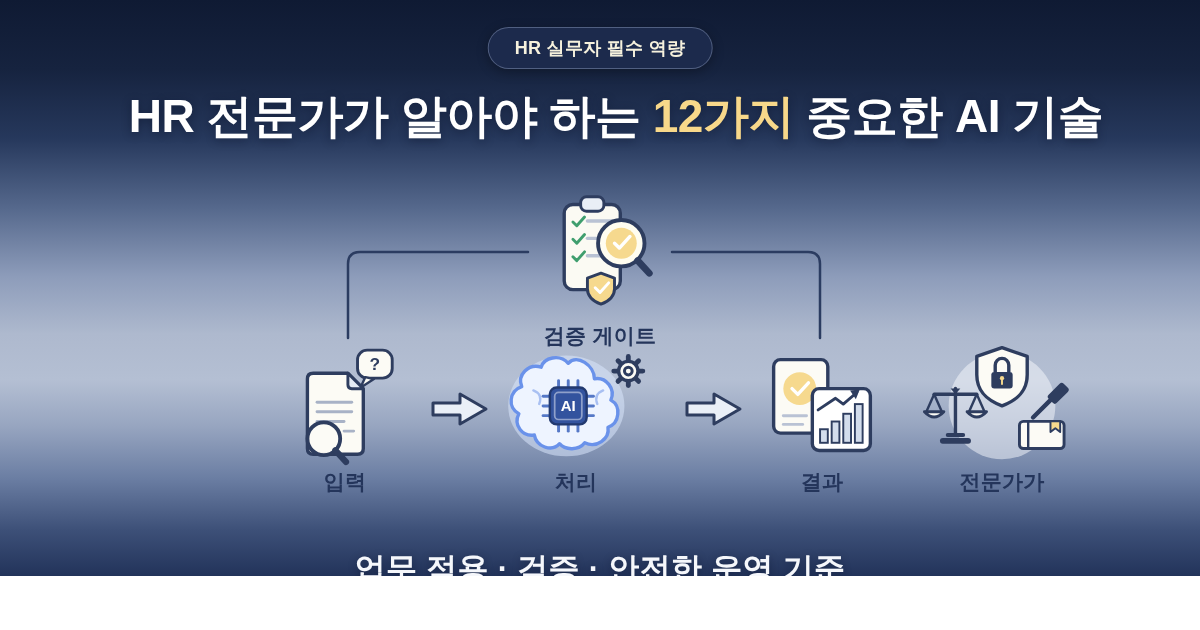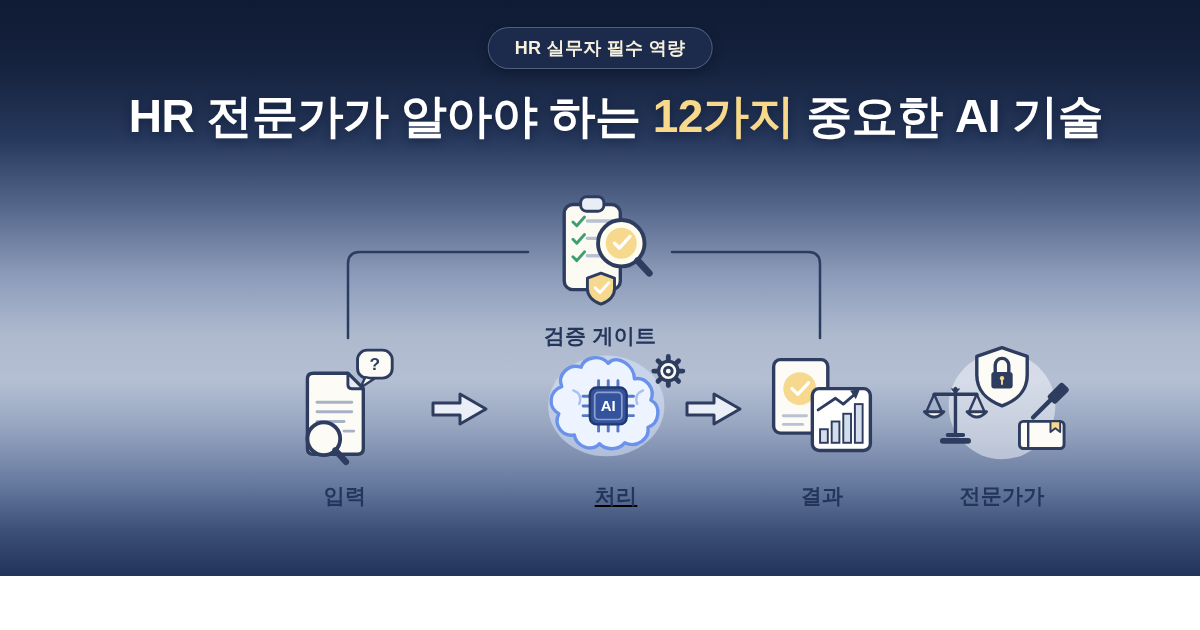--- a/index.html
+++ b/index.html
@@ -26,21 +26,21 @@
     position:absolute; top:86px; left:0; width:100%; text-align:center;
     font-size:46px; font-weight:800; color:#ffffff; letter-spacing:-.5px;
     text-shadow:0 2px 10px rgba(8,16,38,.45); white-space:nowrap;padding-left:32px;
   }
   .title .hl { color:#f8d88a; }
 
   .connector { position:absolute; inset:0; pointer-events:none; }
 
   .node { position:absolute; display:flex; flex-direction:column; align-items:center; }
   .node-label {
-    margin-top:16px; font-size:21px; font-weight:800; color:#24355b;
+    margin-top:2px; font-size:21px; font-weight:800; color:#24355b;
     letter-spacing:.3px; white-space:nowrap; text-align:center;
   }
   .gate-label { margin-top:14px; }
 
   .arrow { position:absolute; }
 
   .footer {
     position:absolute; top:548px; left:0; width:100%; text-align:center;
     font-size:31px; font-weight:800; color:#f5f7fb; letter-spacing:.3px;
     text-shadow:0 2px 8px rgba(8,16,38,.4); white-space:nowrap;
@@ -98,21 +98,21 @@
       <circle cx="33" cy="94" r="17" fill="rgba(252,251,245,0.92)" stroke="#2e3d5f" stroke-width="4"></circle>
       <line x1="45" y1="106" x2="56" y2="118" stroke="#2e3d5f" stroke-width="6.5" stroke-linecap="round"></line>
     </svg>
     <div class="node-label">입력</div>
   </div>
 
   <svg class="arrow" style="left:430px; top:389px;" width="60" height="40" viewBox="0 0 60 40">
     <path d="M3 14 H30 V5 L56 20 L30 35 V26 H3 Z" fill="#eaeff7" stroke="#2e3d5f" stroke-width="3" stroke-linejoin="round"></path>
   </svg>
 
-  <div class="node" style="left:534px; top:342px; width:164px;text-decoration:underline;">
+  <div class="node" style="left:494px; top:342px; width:164px;">
     <svg width="152" height="124" viewBox="0 0 156 128">
       <ellipse cx="68" cy="66" rx="60" ry="52" fill="#d9e6fb" opacity="0.55"></ellipse>
       <path d="M70 22 C61 12 45 16 42 26 C29 22 17 34 22 46 C9 50 7 68 19 74 C13 86 23 98 35 96 C37 108 53 114 61 105 C67 112 81 112 87 104 C99 110 113 100 111 88 C123 84 125 66 114 60 C119 48 109 36 97 38 C97 24 79 12 70 22 Z" fill="#eef4ff" stroke="#6a92ea" stroke-width="3.5" stroke-linejoin="round"></path>
       <path d="M34 50 q10 4 6 14" fill="none" stroke="#a9c0f2" stroke-width="2.5" stroke-linecap="round"></path>
       <path d="M106 50 q-10 4 -6 14" fill="none" stroke="#a9c0f2" stroke-width="2.5" stroke-linecap="round"></path>
       <line x1="60" y1="40" x2="60" y2="47" stroke="#5578c7" stroke-width="3" stroke-linecap="round"></line>
       <line x1="70" y1="40" x2="70" y2="47" stroke="#5578c7" stroke-width="3" stroke-linecap="round"></line>
       <line x1="80" y1="40" x2="80" y2="47" stroke="#5578c7" stroke-width="3" stroke-linecap="round"></line>
       <line x1="60" y1="85" x2="60" y2="92" stroke="#5578c7" stroke-width="3" stroke-linecap="round"></line>
       <line x1="70" y1="85" x2="70" y2="92" stroke="#5578c7" stroke-width="3" stroke-linecap="round"></line>
@@ -189,18 +189,19 @@
         <line x1="120" y1="82" x2="140" y2="62" stroke="#2e3d5f" stroke-width="4.5" stroke-linecap="round"></line>
         <rect x="-6" y="-11" width="12" height="22" rx="3" fill="#2e3d5f" transform="translate(146,57) rotate(45)"></rect>
         <rect x="106" y="86" width="46" height="28" rx="4" fill="#fcfbf5" stroke="#2e3d5f" stroke-width="3"></rect>
         <line x1="115" y1="86" x2="115" y2="114" stroke="#2e3d5f" stroke-width="2.5"></line>
         <path d="M138 86 v11 l5 -4 l5 4 v-11 z" fill="#f6d98e" stroke="#2e3d5f" stroke-width="2" stroke-linejoin="round"></path>
       </g>
     </svg>
     <div class="node-label">전문가가</div>
   </div>
 
+  <div class="footer">업무 적용 · 검증 · 안전한 운영 기준</div>
 
   <svg class="sparkle" width="30" height="30" viewBox="0 0 30 30">
     <path d="M15 0 C16.5 9 21 13.5 30 15 C21 16.5 16.5 21 15 30 C13.5 21 9 16.5 0 15 C9 13.5 13.5 9 15 0 Z" fill="#f2f5fa" opacity="0.95"></path>
   </svg>
 
 </div>
 
 </body></html>

